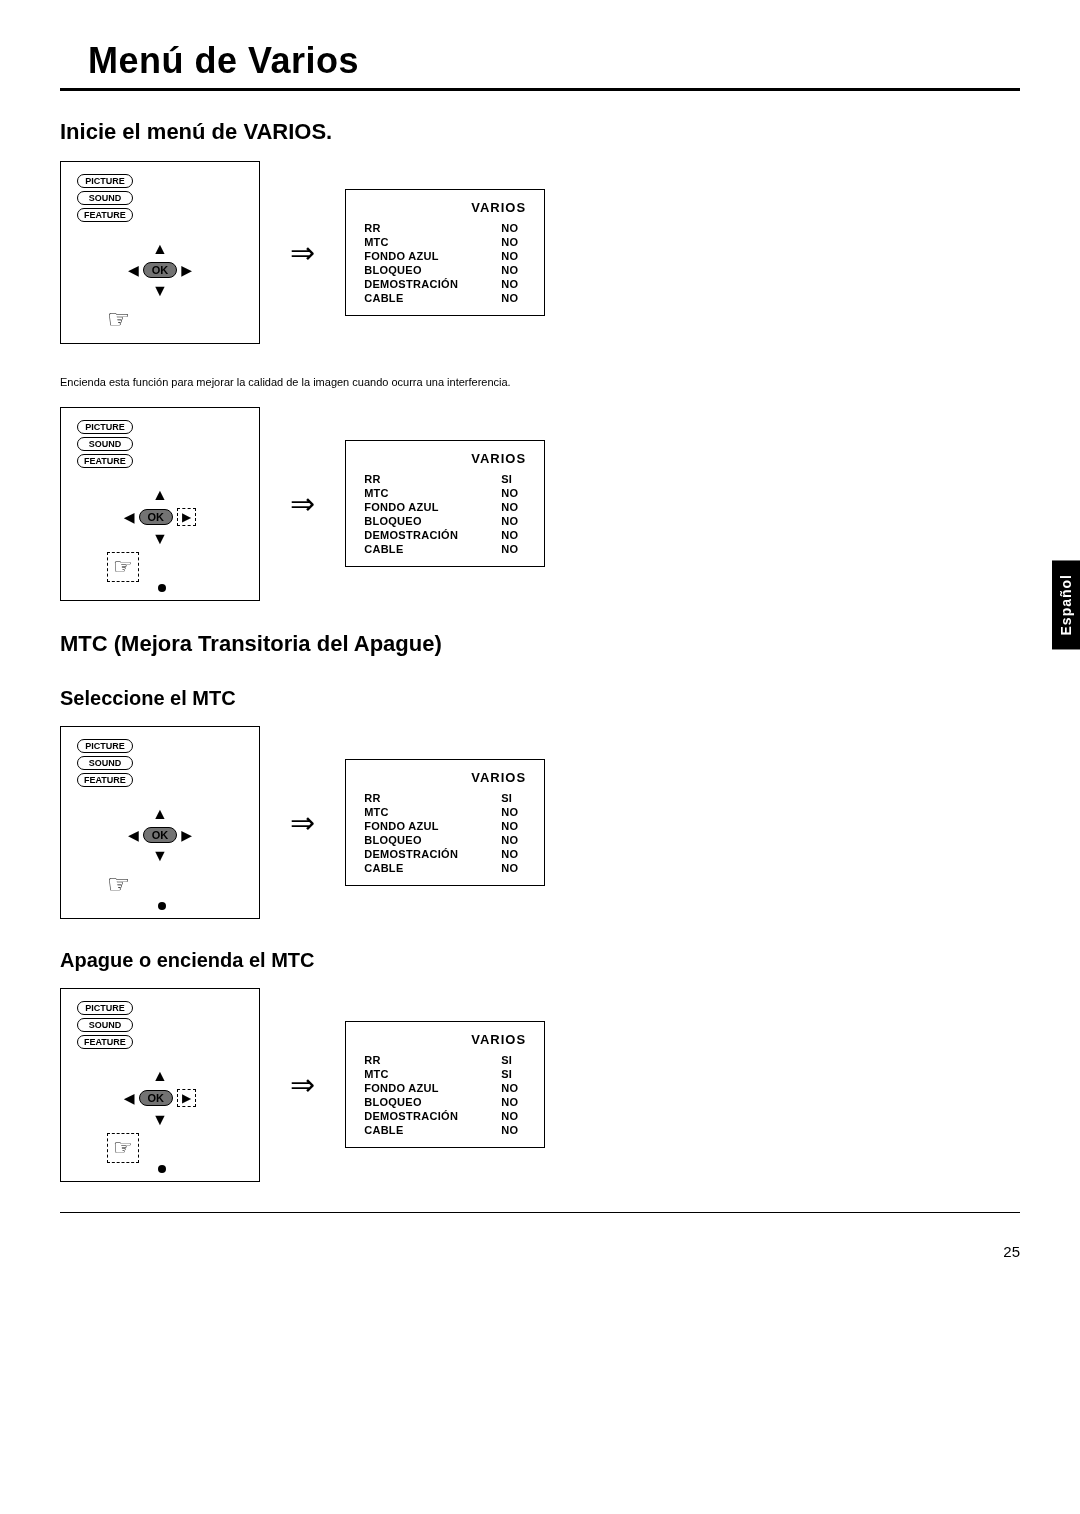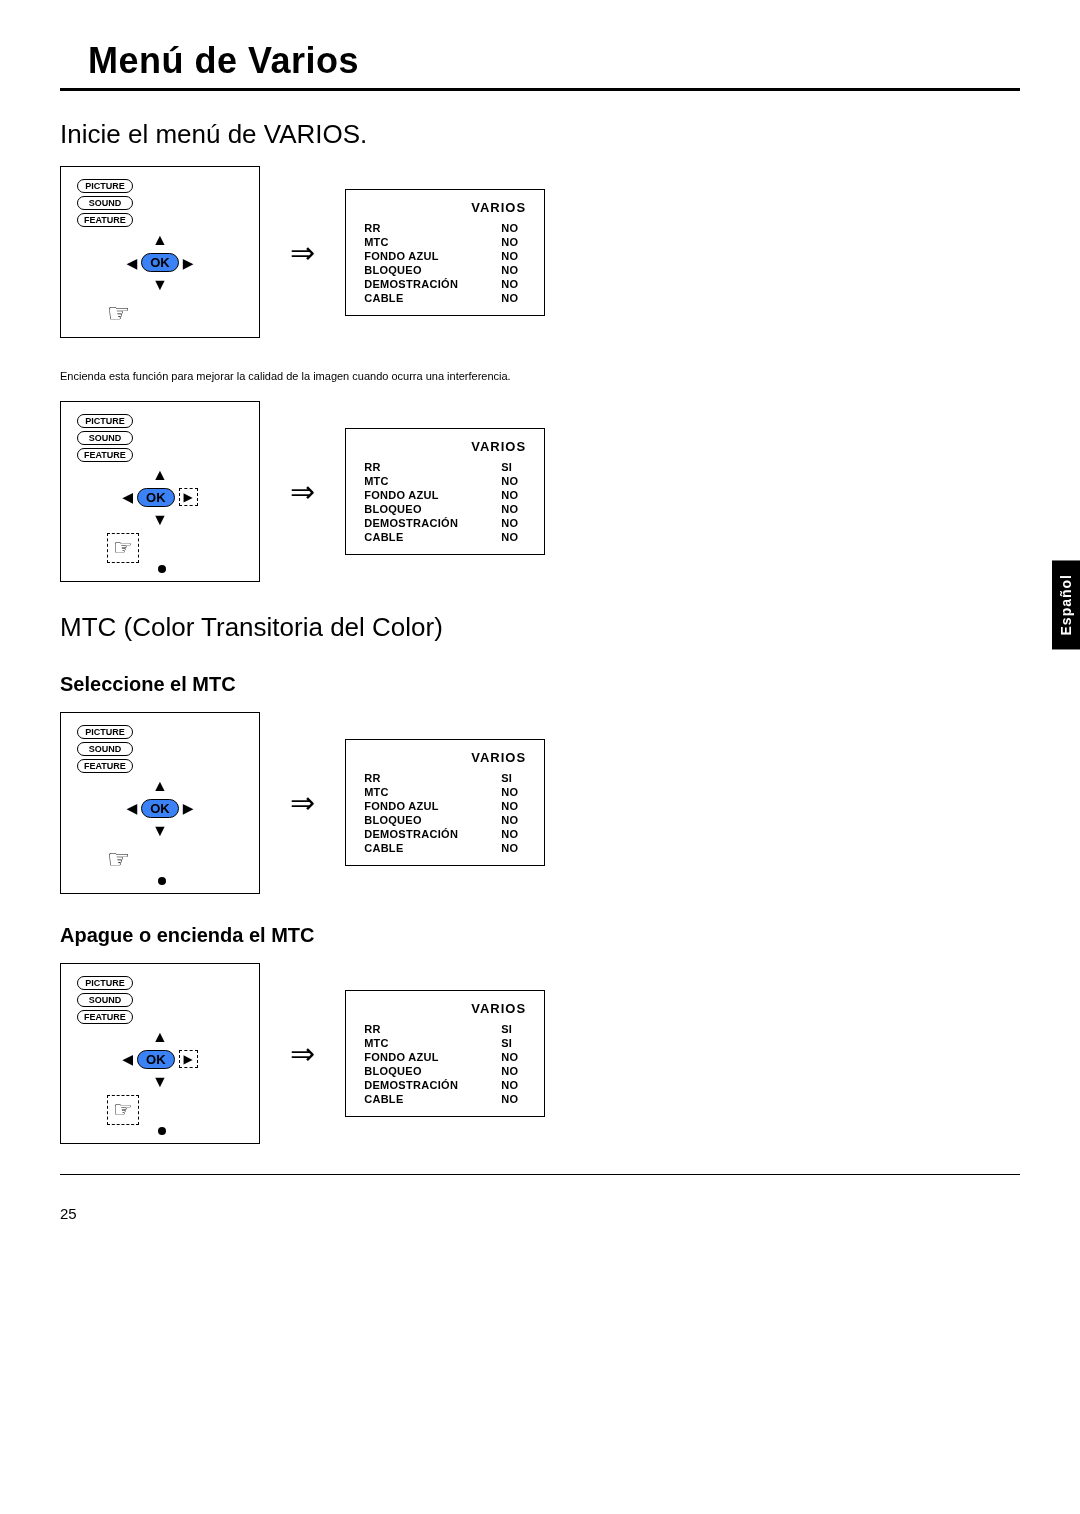--- a/index.html
+++ b/index.html
@@ -21,22 +21,22 @@
       letter-spacing: 0.5px;
       margin-left: 28px;
     }
     .title-rule {
       border: none;
       border-top: 3px solid #000;
       margin-bottom: 28px;
     }
 
     h2.section-title {
-      font-size: 26px;
-      font-weight: 400;
+      font-size: 22px;
+      font-weight: 700;
       margin-bottom: 14px;
     }
 
     h3.subsection-title {
       font-size: 20px;
       font-weight: 900;
       margin-bottom: 8px;
     }
 
     p.section-desc {
@@ -63,23 +63,23 @@
 
     .arrow-btn {
       font-size: 14px;
       cursor: default;
     }
 
     .ok-btn {
       border: 1.5px solid #000;
       border-radius: 10px;
       padding: 1px 8px;
-      font-size: 13px;
+      font-size: 11px;
       font-weight: bold;
-      background: #3b82f6;
+      background: #737373;
     }
 
     
     .arrow-right {
       font-size: 30px;
       margin: 0 30px;
       align-self: center;
     }
 
     
@@ -131,21 +131,21 @@
       writing-mode: vertical-rl;
       text-orientation: mixed;
       transform: rotate(180deg);
       padding: 14px 6px;
       font-size: 14px;
       font-weight: bold;
       letter-spacing: 1px;
     }
 
     .page-number {
-      text-align: left;
+      text-align: right;
       margin-top: 30px;
       font-size: 15px;
     }
 
     hr.bottom-rule {
       border: none;
       border-top: 1.5px solid #000;
       margin-top: 10px;
     }
 
@@ -156,21 +156,21 @@
       border: 1.5px solid #000;
       padding: 12px 16px 8px 16px;
       width: 200px;
     }
 
     .remote-top-btns {
       display: flex;
       flex-direction: column;
       gap: 3px;
       align-self: flex-start;
-      margin-bottom: 2px;
+      margin-bottom: 16px;
     }
 
     .up-arrow-row {
       display: flex;
       justify-content: center;
       font-size: 16px;
       margin: 2px 0;
     }
 
     .lr-ok-row {
@@ -337,21 +337,21 @@
               <td>CABLE</td>
               <td>NO</td>
             </tr>
       </tbody>
         </table>
     </div>
   </div>
 </div>
 
 <div class="section-block">
-  <h2 class="section-title">MTC (Color Transitoria del Color)</h2>
+  <h2 class="section-title">MTC (Mejora Transitoria del Apague)</h2>
 </div>
 
 <div class="section-block">
   <h3 class="subsection-title">Seleccione el MTC</h3>
 
   <div class="diagram-row">
 
     <div class="remote-full">
       <div class="remote-top-btns">
         <span class="remote-btn">PICTURE</span>

